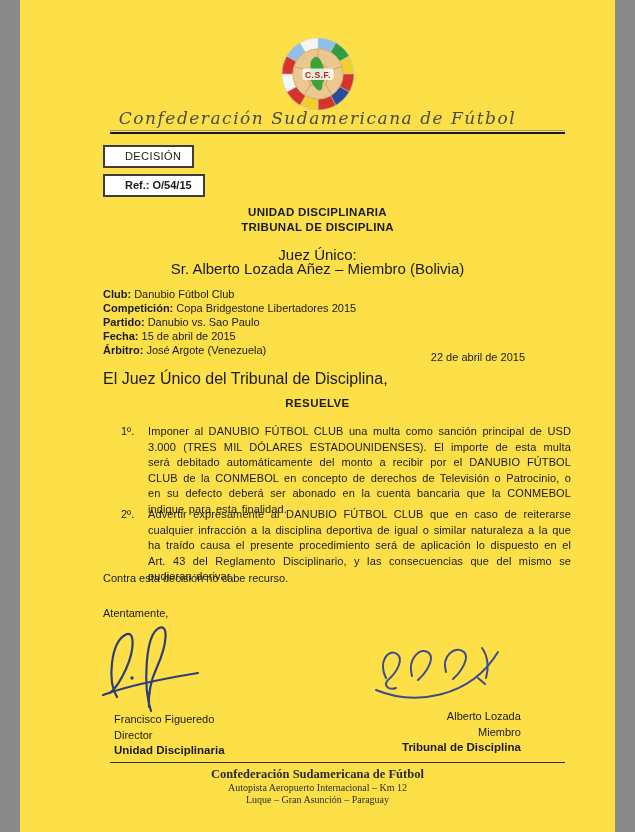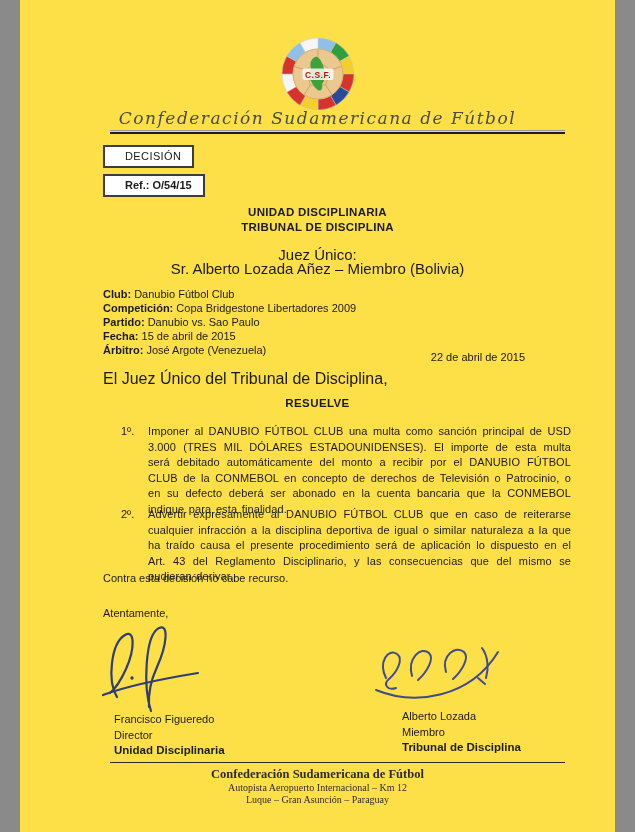--- a/index.html
+++ b/index.html
@@ -82,21 +82,21 @@
 
   .closing { position: absolute; top: 572px; left: 83px; font-size: 11px; }
   .salutation { position: absolute; top: 607px; left: 83px; font-size: 11px; }
 
   
   .sig-svg { position: absolute; }
   .sig-left-svg { top: 623px; left: 80px; }
   .sig-right-svg { top: 640px; left: 350px; }
   .sig-block { position: absolute; font-size: 11px; line-height: 15.5px; }
   .sig-block-left { top: 712px; left: 94px; }
-  .sig-block-right { top: 709px; left: 382px; }
+  .sig-block-right { top: 709px; left: 382px; text-align: right; }
   .sig-block .unit { font-weight: bold; font-size: 11.5px; }
 
   
   .footer-rule { position: absolute; top: 762px; left: 90px; width: 455px; border-top: 1px solid #2a2a2a; }
   .footer-line { position: absolute; left: 0; width: 100%; text-align: center; font-family: "Liberation Serif", serif; color: #2b2b2b; }
   .footer-org { top: 767px; font-size: 12.5px; font-weight: bold; }
   .footer-addr1 { top: 782px; font-size: 10px; }
   .footer-addr2 { top: 794px; font-size: 10px; }
 </style>
 </head>
@@ -138,21 +138,21 @@
   <div class="ref-box box-decision">DECISIÓN</div>
   <div class="ref-box box-ref">Ref.: O/54/15</div>
 
   <div class="c-line head1 bold">UNIDAD DISCIPLINARIA</div>
   <div class="c-line head2 bold">TRIBUNAL DE DISCIPLINA</div>
   <div class="c-line judge-label">Juez Único:</div>
   <div class="c-line judge-name">Sr. Alberto Lozada Añez – Miembro (Bolivia)</div>
 
   <div class="meta">
     <div class="row"><b>Club:</b> <span>Danubio Fútbol Club</span></div>
-    <div class="row"><b>Competición:</b> <span>Copa Bridgestone Libertadores 2009</span></div>
+    <div class="row"><b>Competición:</b> <span>Copa Bridgestone Libertadores 2015</span></div>
     <div class="row"><b>Partido:</b> <span>Danubio vs. Sao Paulo</span></div>
     <div class="row"><b>Fecha:</b> <span>15 de abril de 2015</span></div>
     <div class="row"><b>Árbitro:</b> <span>José Argote (Venezuela)</span></div>
   </div>
 
   <div class="date-right">22 de abril de 2015</div>
   <div class="intro">El Juez Único del Tribunal de Disciplina,</div>
   <div class="c-line resuelve">RESUELVE</div>
 
   <div class="res-item item1">

